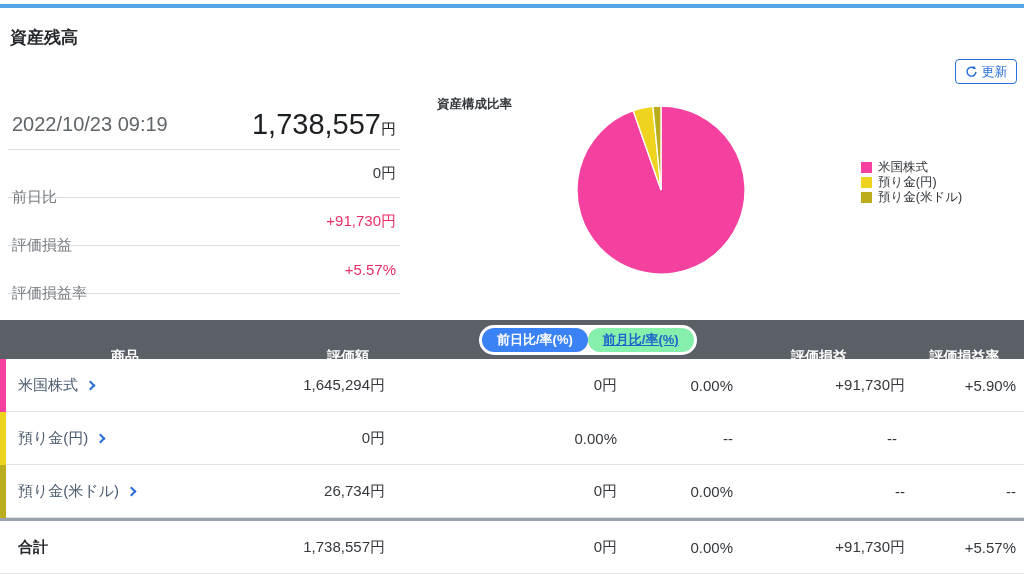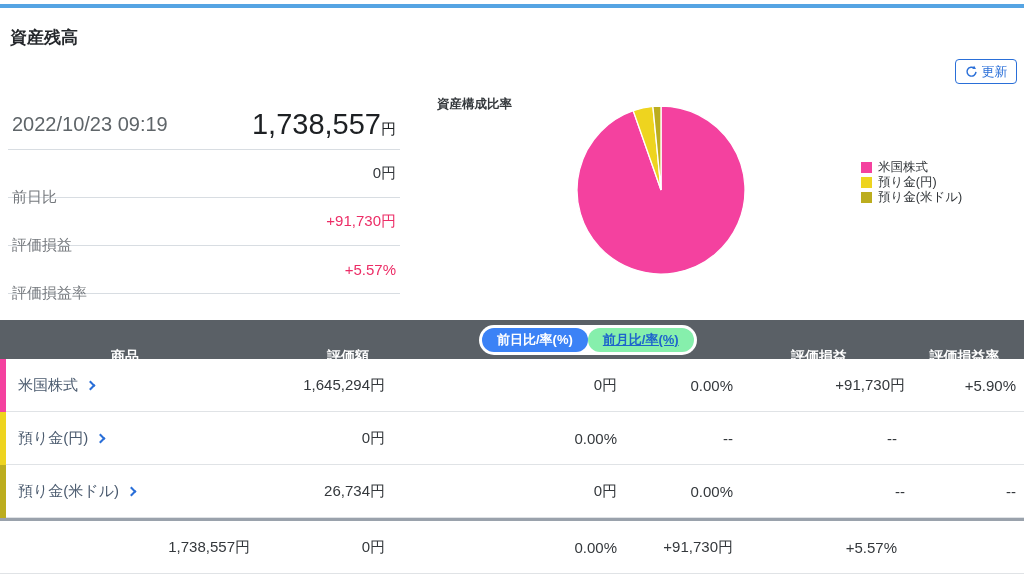--- a/index.html
+++ b/index.html
@@ -169,19 +169,20 @@
     <div class="num">26,734円</div>
     <div class="num">0円</div>
     <div class="num">0.00%</div>
     <div class="num muted">--</div>
     <div class="num muted">--</div>
   </div>
 
   <div class="divider"></div>
 
   <div class="trow total-row">
+    <div class="prod">合計</div>
     <div class="num">1,738,557円</div>
     <div class="num">0円</div>
     <div class="num">0.00%</div>
     <div class="num pink">+91,730円</div>
     <div class="num pink">+5.57%</div>
   </div>
 </div>
 
 </body></html>

